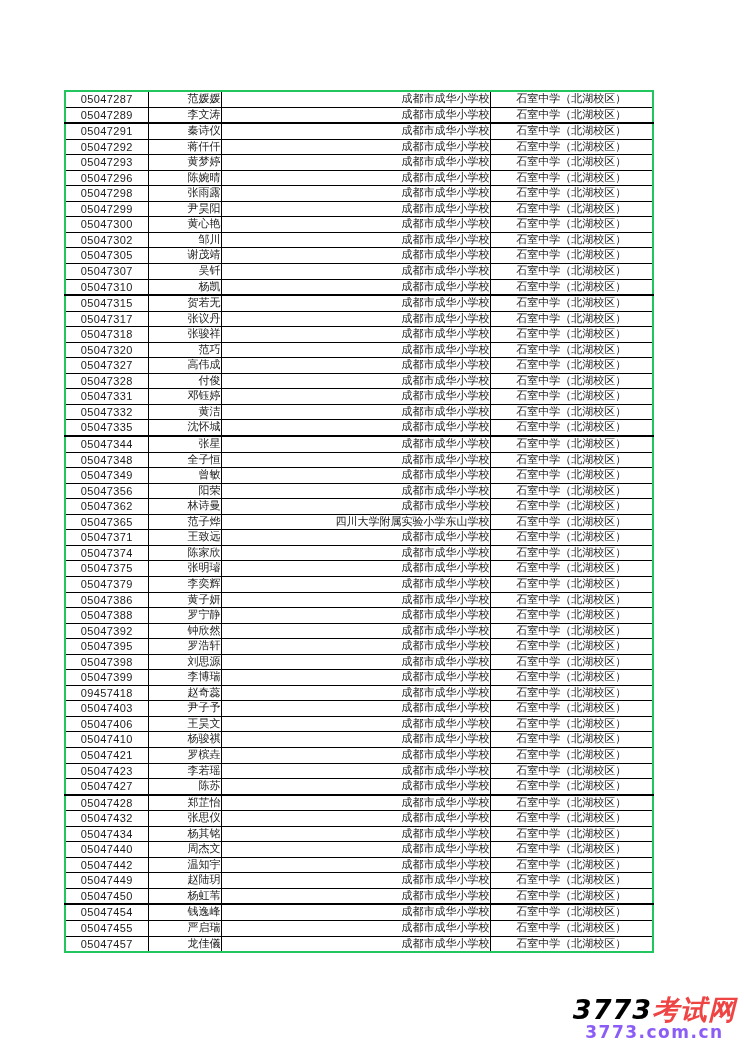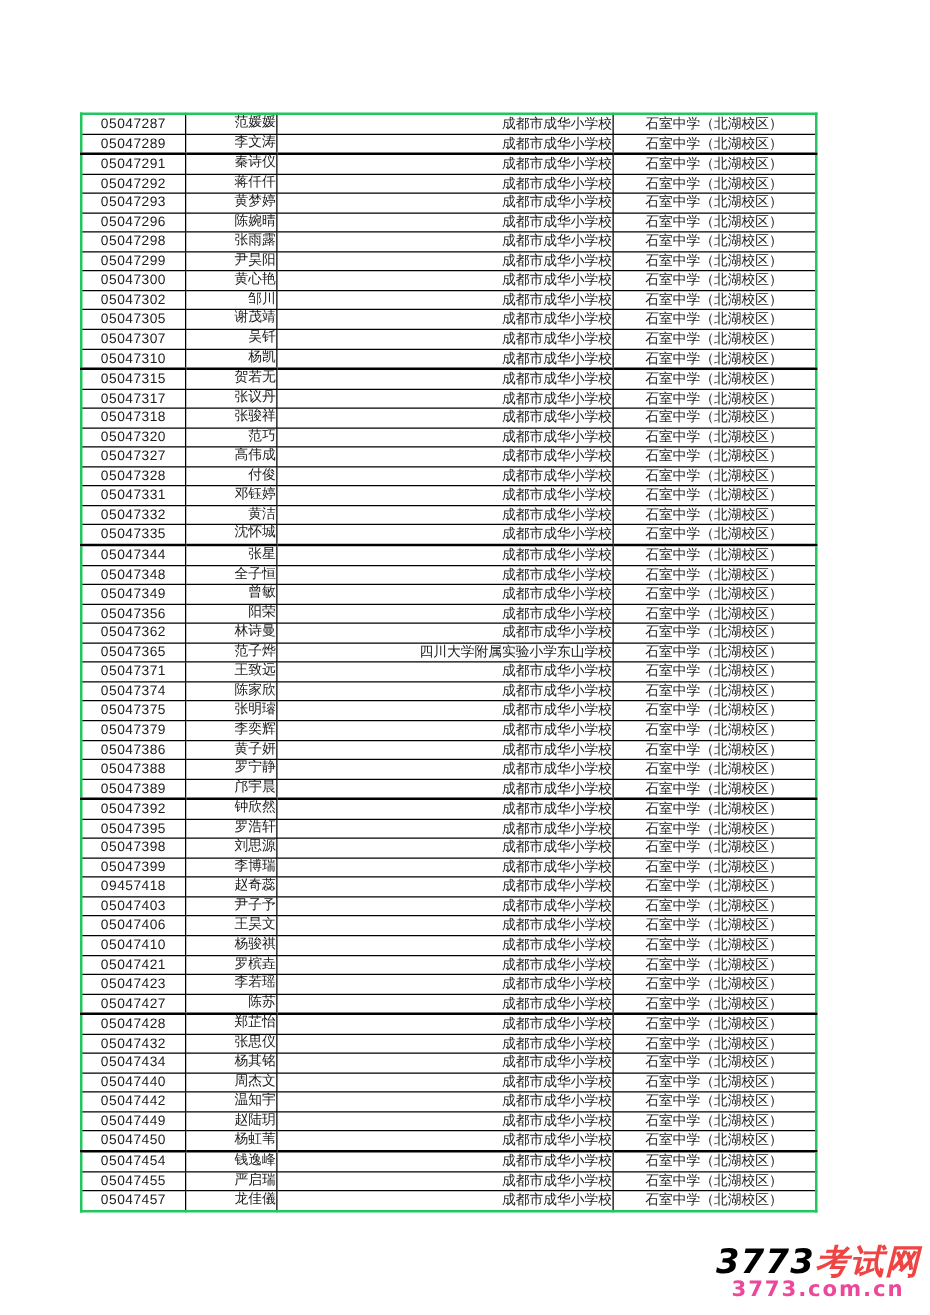--- a/index.html
+++ b/index.html
@@ -73,21 +73,21 @@
     font-size: 27px;
     letter-spacing: 1px;
     white-space: nowrap;
   }
   .wm-number { color: #000000; }
   .wm-text   { color: #ef4444; }
   .wm-line2 {
     font-weight: bold;
     font-size: 17px;
     letter-spacing: 1.5px;
-    color: #ec4899;
+    color: #8b5cf6;
     white-space: nowrap;
   }
 </style>
 </head>
 <body>
 
 <table class="roster">
   <colgroup>
       <col style="width: 83px;">
       <col style="width: 73px;">
@@ -292,26 +292,20 @@
         <td class="col-name">黄子妍</td>
         <td class="col-school">成都市成华小学校</td>
         <td class="col-assigned">石室中学（北湖校区）</td>
       </tr>
       <tr>
         <td class="col-id">05047388</td>
         <td class="col-name">罗宁静</td>
         <td class="col-school">成都市成华小学校</td>
         <td class="col-assigned">石室中学（北湖校区）</td>
       </tr>
-      <tr class="thick">
-        <td class="col-id">05047389</td>
-        <td class="col-name">邝宇晨</td>
-        <td class="col-school">成都市成华小学校</td>
-        <td class="col-assigned">石室中学（北湖校区）</td>
-      </tr>
       <tr>
         <td class="col-id">05047392</td>
         <td class="col-name">钟欣然</td>
         <td class="col-school">成都市成华小学校</td>
         <td class="col-assigned">石室中学（北湖校区）</td>
       </tr>
       <tr>
         <td class="col-id">05047395</td>
         <td class="col-name">罗浩轩</td>
         <td class="col-school">成都市成华小学校</td>

